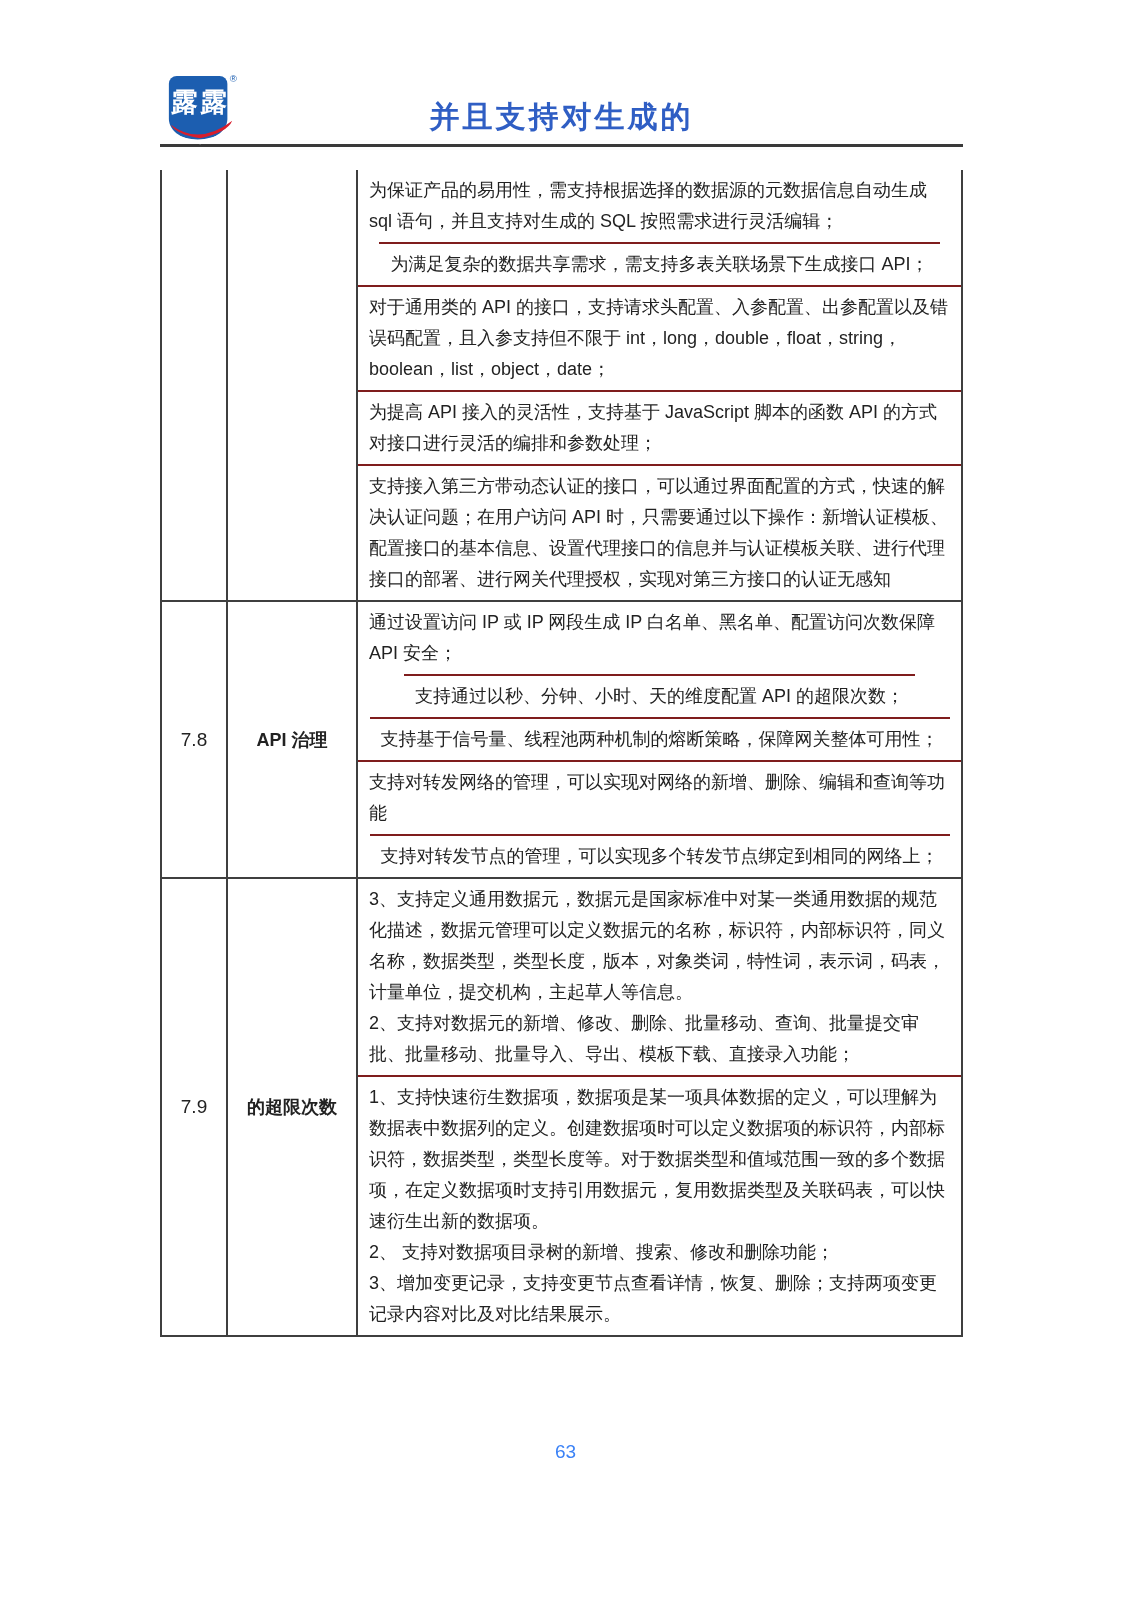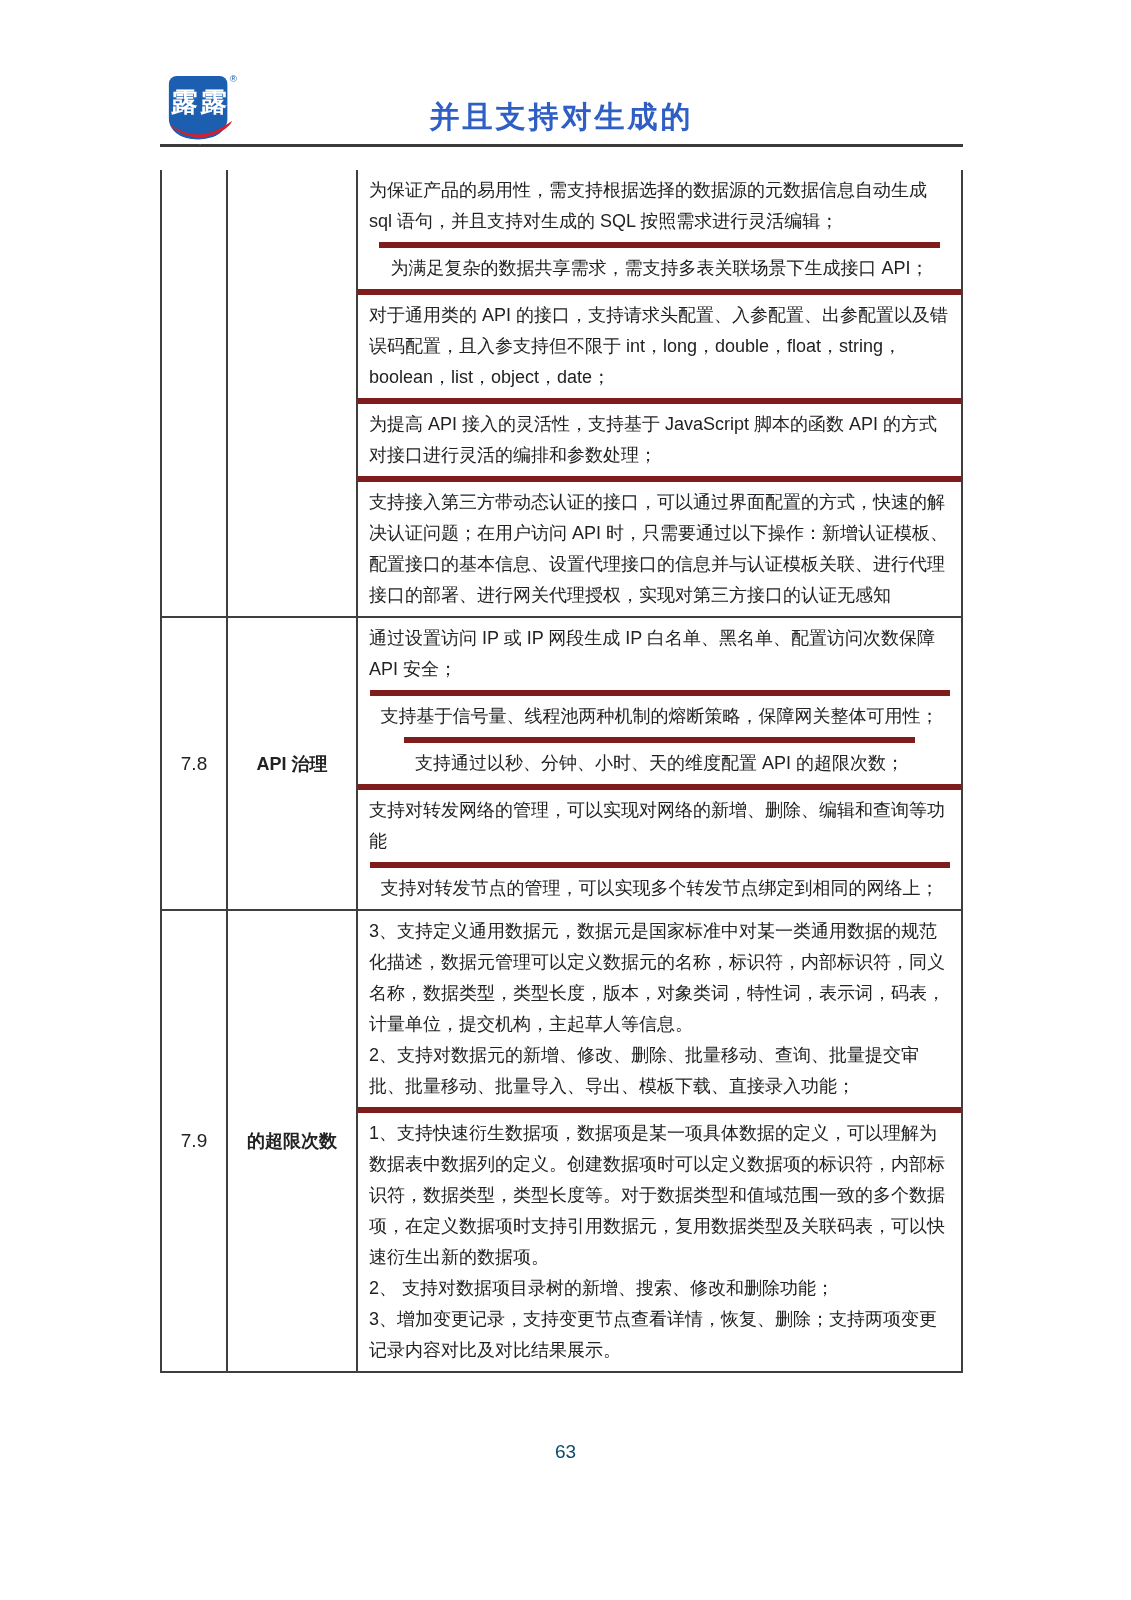--- a/index.html
+++ b/index.html
@@ -43,26 +43,26 @@
     font-size:18px; text-align:left;font-weight:bold;
   }
   .col-items { flex:1 1 auto; display:flex; flex-direction:column;align-items:center; }
   .item {
     flex:1 0 auto;
     padding:5px 11px;
     font-size:18px; line-height:31px;
     white-space:pre-line;
     display:flex; flex-direction:column; justify-content:center;
   }
-  .item + .item { border-top:6px solid #7f1d1d; }
+  .item + .item { border-top:2px solid #7f1d1d; }
 
   
   .page-number {
     position:absolute; left:0; width:1131px; top:1441px;
-    text-align:center; font-size:19px; color:#0c4a6e;
+    text-align:center; font-size:19px; color:#3b82f6;
   }
 </style>
 </head>
 <body>
 
 <div class="page">
   <div class="inner">
 
     <div class="header">
       <svg class="logo" viewBox="0 0 78 80" aria-hidden="true">
@@ -87,22 +87,22 @@
             <div class="item">为提高 API 接入的灵活性，支持基于 JavaScript 脚本的函数 API 的方式对接口进行灵活的编排和参数处理；</div>
             <div class="item">支持接入第三方带动态认证的接口，可以通过界面配置的方式，快速的解决认证问题；在用户访问 API 时，只需要通过以下操作：新增认证模板、配置接口的基本信息、设置代理接口的信息并与认证模板关联、进行代理接口的部署、进行网关代理授权，实现对第三方接口的认证无感知</div>
           </div>
   </div>
 
   <div class="section">
     <div class="col-num">7.8</div>
     <div class="col-name">API 治理</div>
     <div class="col-items">
             <div class="item">通过设置访问 IP 或 IP 网段生成 IP 白名单、黑名单、配置访问次数保障 API 安全；</div>
+            <div class="item">支持通过以秒、分钟、小时、天的维度配置 API 的超限次数；</div>
             <div class="item">支持基于信号量、线程池两种机制的熔断策略，保障网关整体可用性；</div>
-            <div class="item">支持通过以秒、分钟、小时、天的维度配置 API 的超限次数；</div>
             <div class="item">支持对转发网络的管理，可以实现对网络的新增、删除、编辑和查询等功能</div>
             <div class="item">支持对转发节点的管理，可以实现多个转发节点绑定到相同的网络上；</div>
           </div>
   </div>
 
   <div class="section">
     <div class="col-num">7.9</div>
     <div class="col-name">的超限次数</div>
     <div class="col-items">
             <div class="item">3、支持定义通用数据元，数据元是国家标准中对某一类通用数据的规范化描述，数据元管理可以定义数据元的名称，标识符，内部标识符，同义名称，数据类型，类型长度，版本，对象类词，特性词，表示词，码表，计量单位，提交机构，主起草人等信息。

